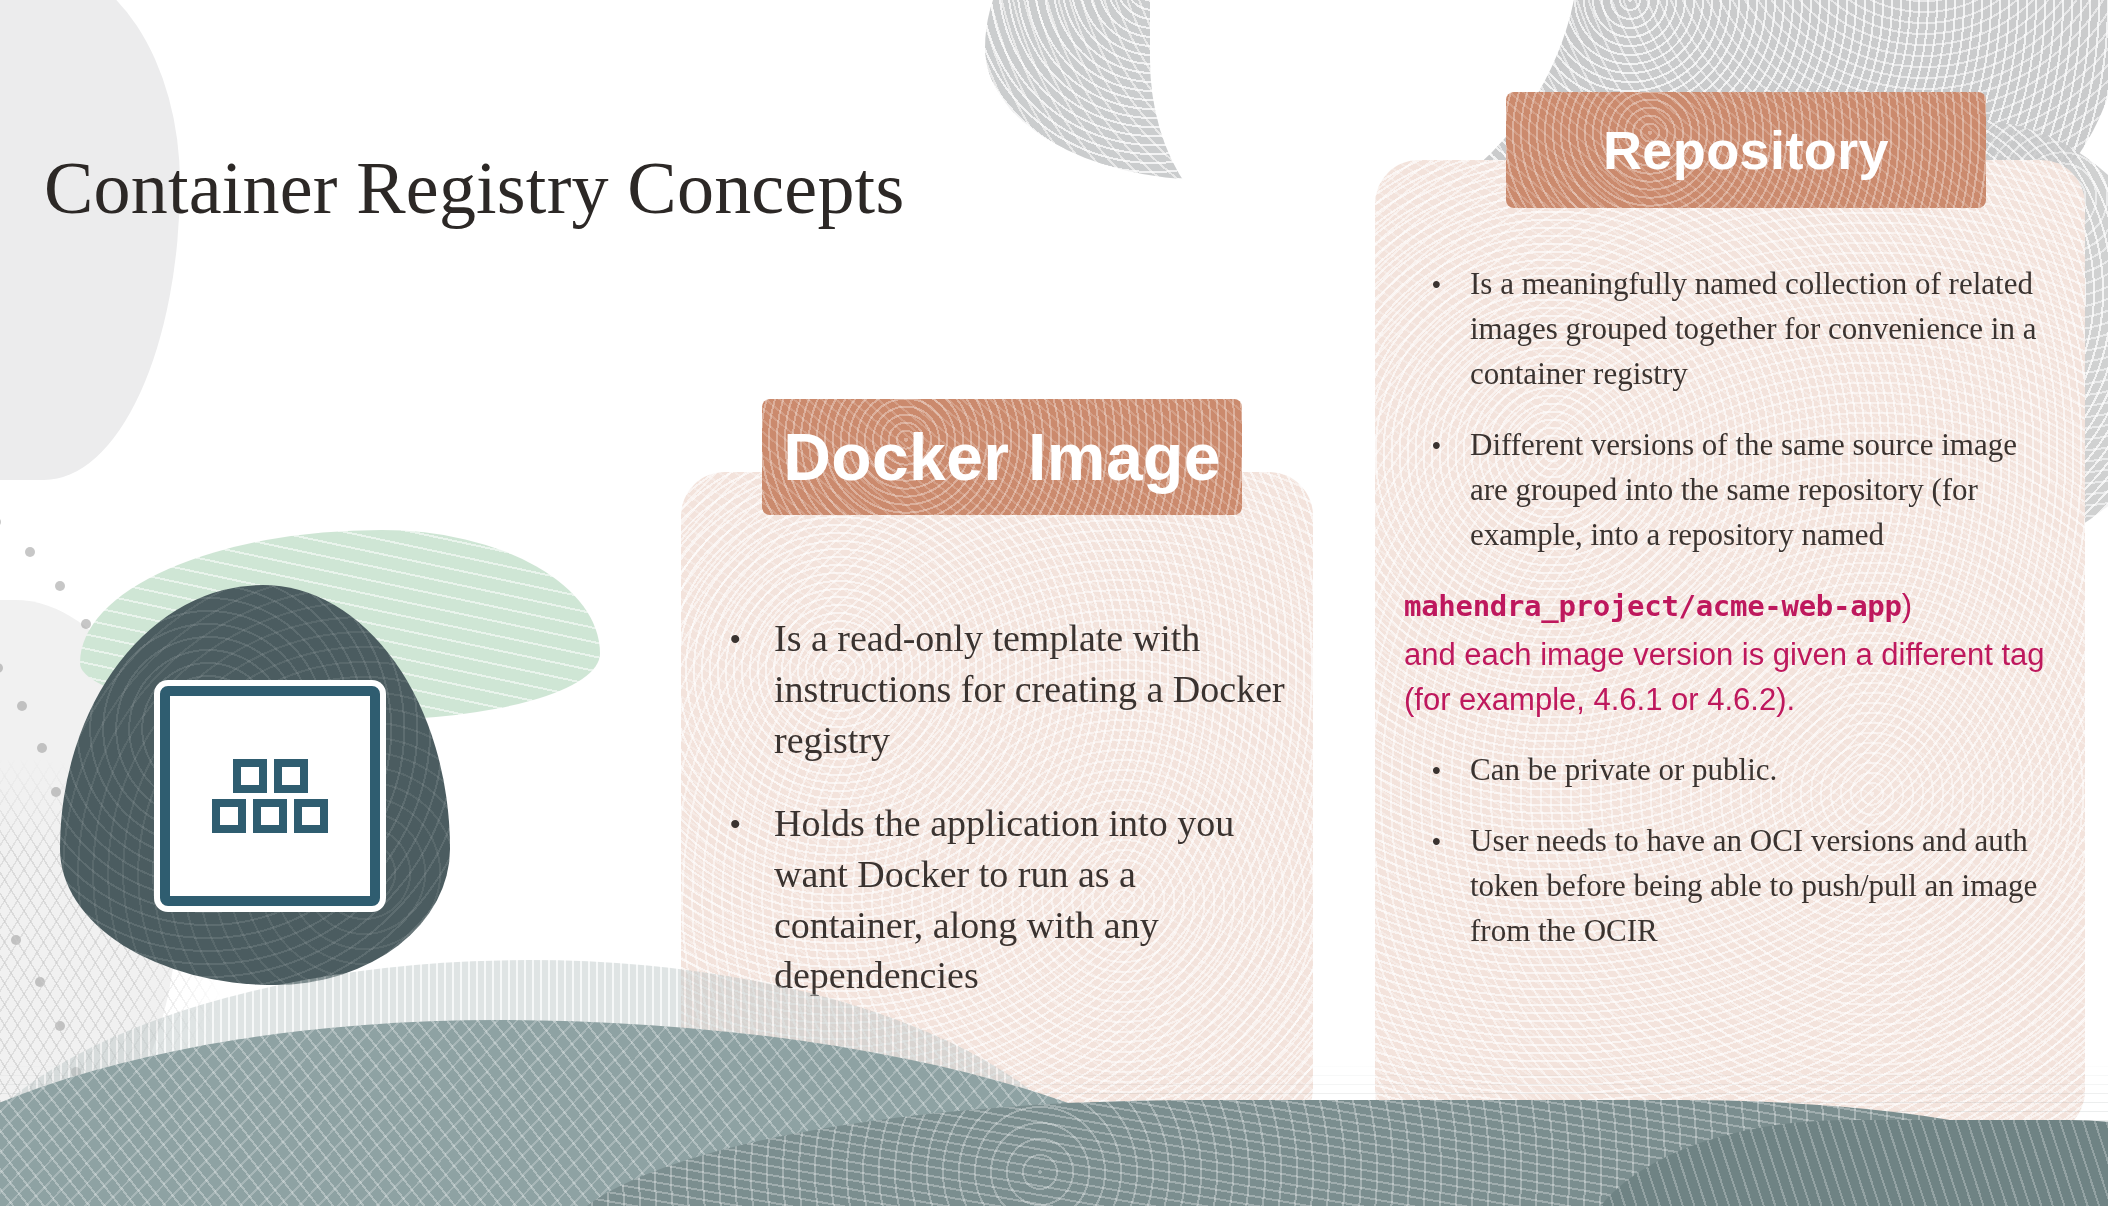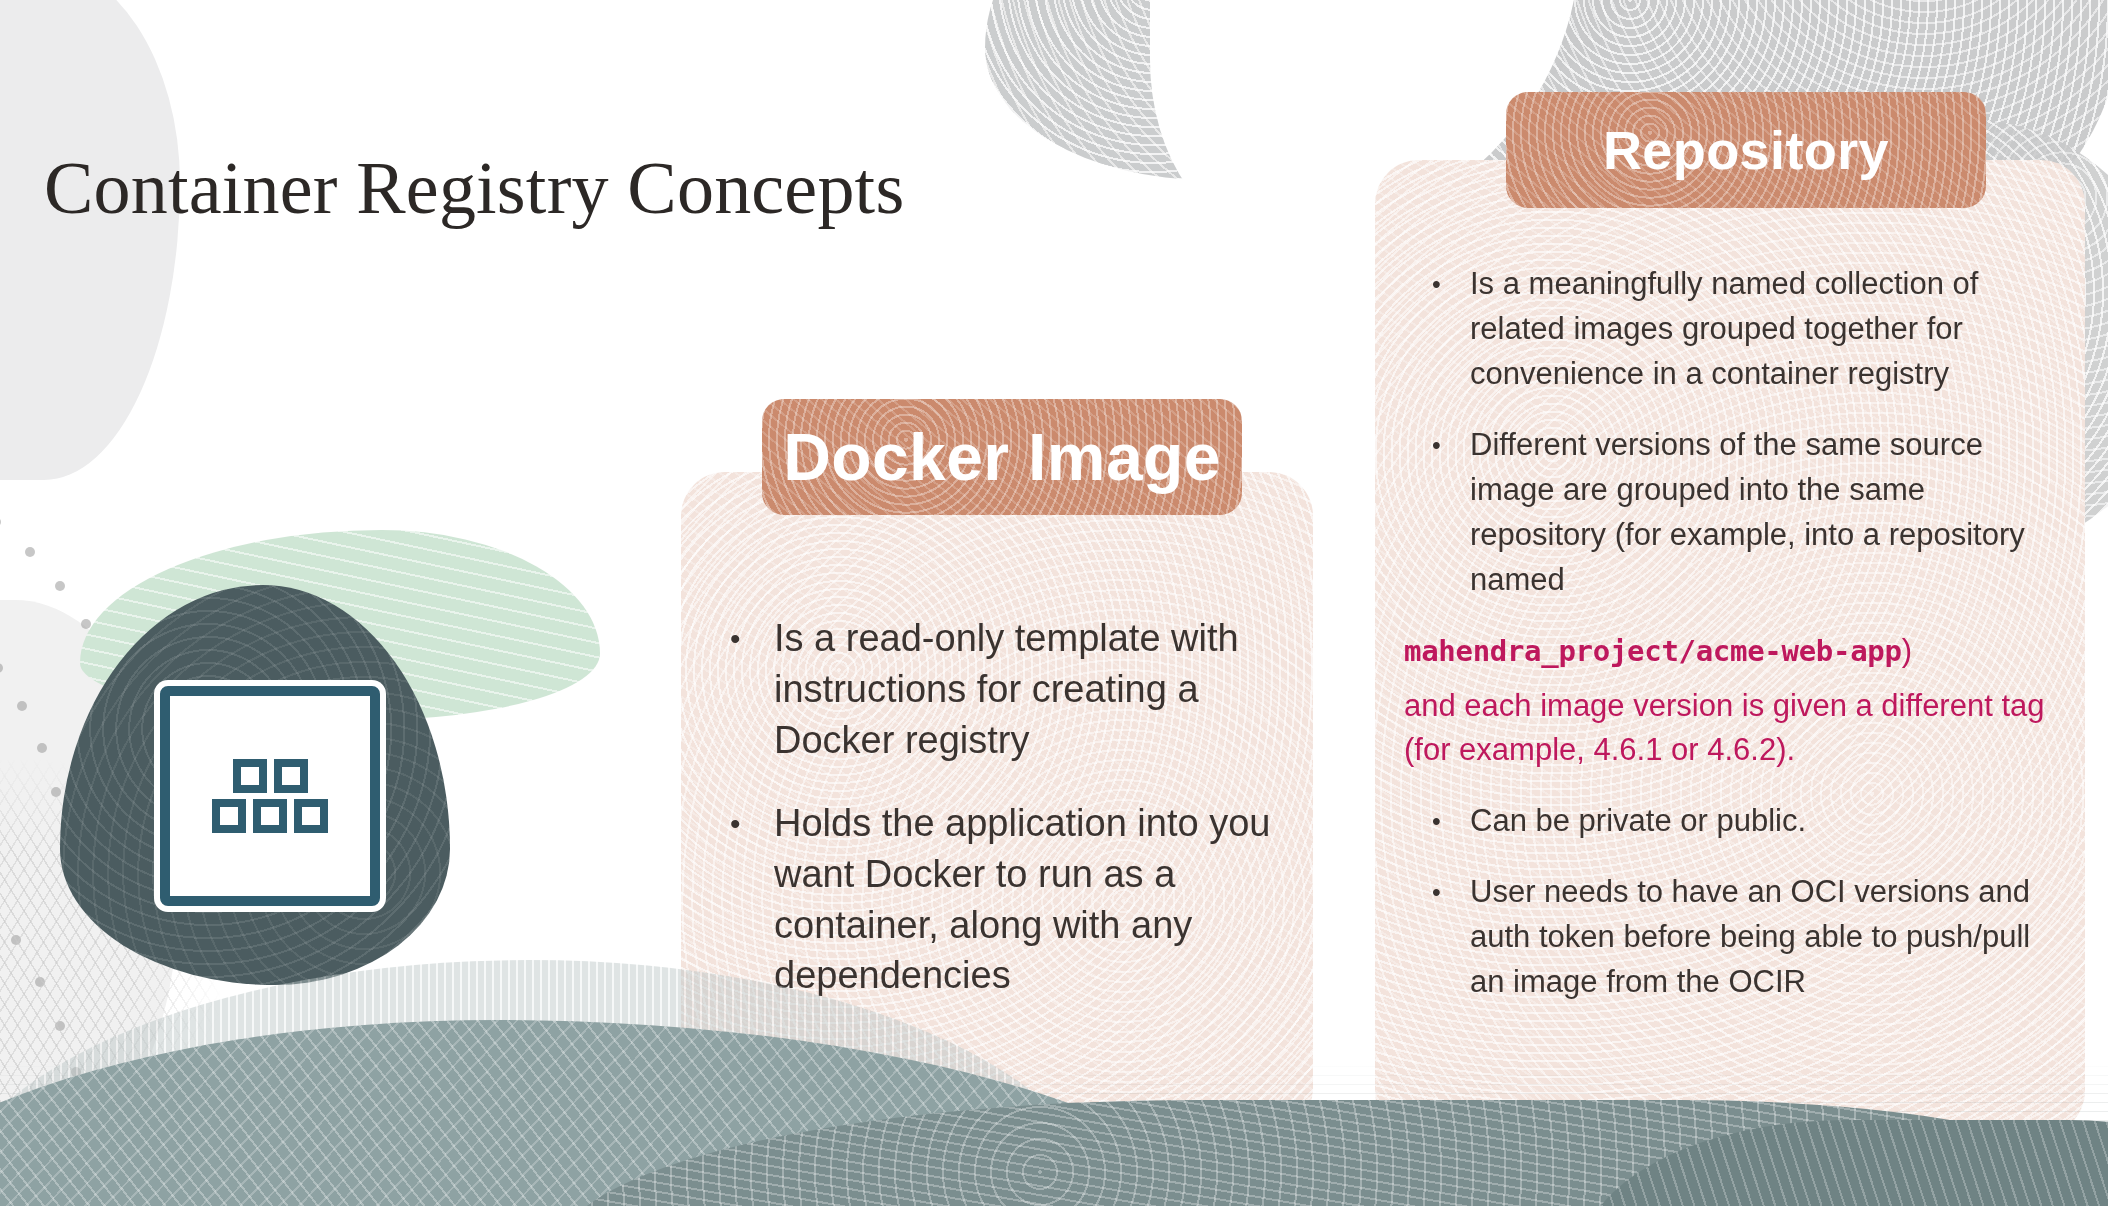--- a/index.html
+++ b/index.html
@@ -155,57 +155,57 @@
   }
   #card-docker{left:681px;top:472px;width:632px;height:660px;}
   #card-repo  {left:1375px;top:160px;width:710px;height:975px;}
 
   .badge{
     position:absolute;
     background:#cb8a6d;
     background-image:
       repeating-radial-gradient(circle at 30% 35%, rgba(255,255,255,.32) 0 2px, rgba(255,255,255,0) 2px 8px),
       repeating-linear-gradient(40deg, rgba(255,255,255,.18) 0 2px, rgba(255,255,255,0) 2px 9px);
-    border-radius:22px;
+    border-radius:8px;
     display:flex;align-items:center;justify-content:center;
     color:#ffffff;font-weight:bold;letter-spacing:.4px;
   }
   #badge-docker{left:762px;top:399px;width:480px;height:116px;font-size:66px;}
   #badge-repo  {left:1506px;top:92px; width:480px;height:116px;font-size:54px;}
 
   .bullets{position:absolute;}
   #bullets-docker{left:730px;top:613px;width:560px;}
   #bullets-repo  {left:1432px;top:262px;width:630px;}
 
   .bullet{
     display:flex;align-items:flex-start;
     color:#3a3330;
     margin-bottom:30px;
   }
   .bullet .dot{
     flex:0 0 auto;width:28px;margin-right:8px;
     line-height:1.34;text-align:left;
   }
-  .bullet .btext{flex:1 1 auto;}
+  .bullet .btext{flex:1 1 auto;font-family:Liberation Serif, serif;}
 
   #bullets-docker .bullet{font-size:38px;line-height:1.34;margin-bottom:32px;}
   #bullets-docker .dot{width:36px;font-size:30px;line-height:1.7;}
 
   #bullets-repo .bullet{font-size:31px;line-height:1.45;margin-bottom:26px;}
   #bullets-repo .dot{width:30px;font-size:25px;line-height:1.8;}
 
   .code-note{
     color:#be185d;font-size:31px;line-height:1.45;margin:16px 0 26px 0;
     width:660px;margin-left:-28px;
   }
   .code-note .mono{
     font-family:"DejaVu Sans Mono","Liberation Mono",monospace;
     font-weight:bold;font-size:29px;letter-spacing:-.3px;
   }
-  .code-note .tail{display:block;margin-top:10px;}
+  .code-note .tail{display:block;margin-top:4px;}
 </style>
 </head>
 <body>
 
 <div id="slide">
 
   <div class="deco tl-grey"></div>
   <div class="deco tl-grey2"></div>
 
   <div class="deco tr-blob tr-blob-d"></div>

